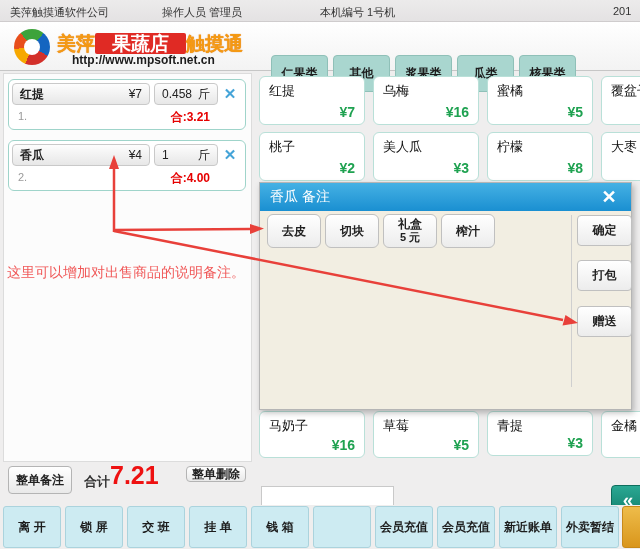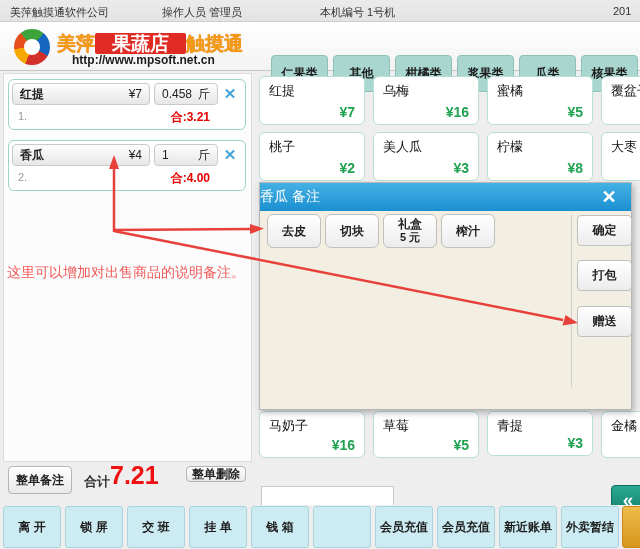--- a/index.html
+++ b/index.html
@@ -55,21 +55,21 @@
   .prow { position:absolute; left:259px; display:flex; gap:8px; z-index:1; }
   .pcard { width:106px; height:49px; background:#fff; border:1px solid #b9e0d8; border-radius:6px; position:relative; }
   .pcard .pname { position:absolute; top:5px; left:9px; font-size:13px; color:#111; white-space:nowrap; }
   .pcard .pprice { position:absolute; bottom:4px; right:9px; font-size:14px; font-weight:bold; color:#1fa251; }
 
   
   .dialog { position:absolute; left:259px; top:182px; width:373px; height:228px; z-index:10;
     border:1px solid #b5b5b5; box-shadow:2px 3px 6px rgba(0,0,0,.25); background:#f2eee2; }
   .dlg-title { position:absolute; top:0; left:0; right:0; height:28px;
     background:linear-gradient(#45b1e4,#1a8fd1); color:#fff; font-size:14px;
-    display:flex; align-items:center; padding-left:0; }
+    display:flex; align-items:center; padding-left:10px; }
   .dlg-close { position:absolute; top:1px; right:9px; width:26px; height:26px; color:#fff;
     font-size:18px; font-weight:bold; display:flex; align-items:center; justify-content:center; }
   .dlg-options { position:absolute; top:31px; left:7px; display:flex; gap:4px; }
   .opt-btn { width:54px; height:34px; background:linear-gradient(#ffffff,#ececec); border:1px solid #c0c0c0;
     border-radius:6px; display:flex; flex-direction:column; align-items:center; justify-content:center;
     font-size:12px; font-weight:bold; line-height:13px; }
   .opt-btn .l2 { font-size:11px; font-weight:bold; }
   .dlg-sep { position:absolute; left:311px; top:32px; height:172px; border-left:1px solid #cfcfcf; }
   .act-btn { position:absolute; left:317px; width:55px; height:31px; background:linear-gradient(#ffffff,#ececec);
     border:1px solid #c0c0c0; border-radius:4px; display:flex; align-items:center; justify-content:center;
@@ -110,21 +110,20 @@
   <div class="logo-circle">
       <i></i>
     </div>
   <div class="brand">
     <span class="b1">美萍</span><span class="b2">果蔬店</span><span class="b3">触摸通</span>
   </div>
   <div class="url">http://www.mpsoft.net.cn</div>
   <div class="tabs">
     <div class="tab">仁果类</div>
     <div class="tab">其他</div>
-    <div class="tab">柑橘类</div>
     <div class="tab">浆果类</div>
     <div class="tab">瓜类</div>
     <div class="tab">核果类</div>
   </div>
 </div>
 
 <div class="left-panel">
   <div class="cart-item" style="top:5px">
     <div class="ci-row1">
       <div class="mini-btn ci-name">

